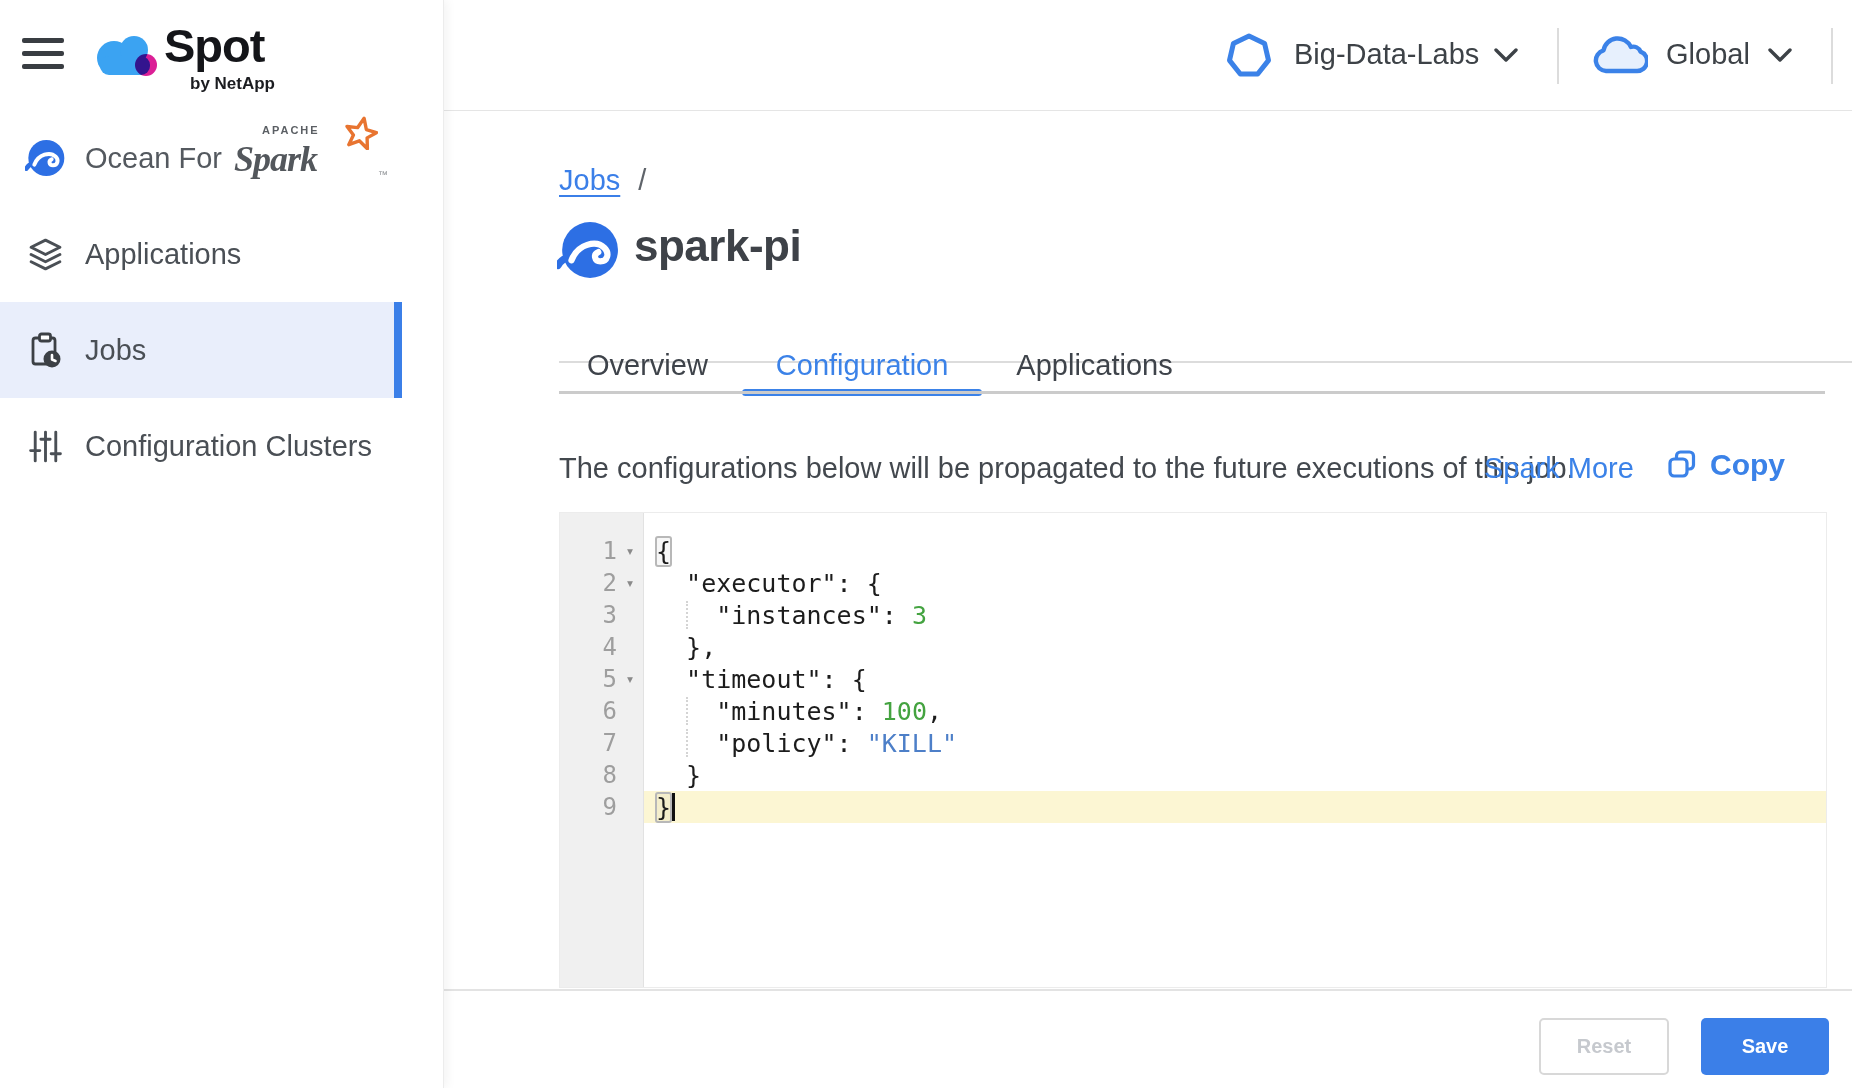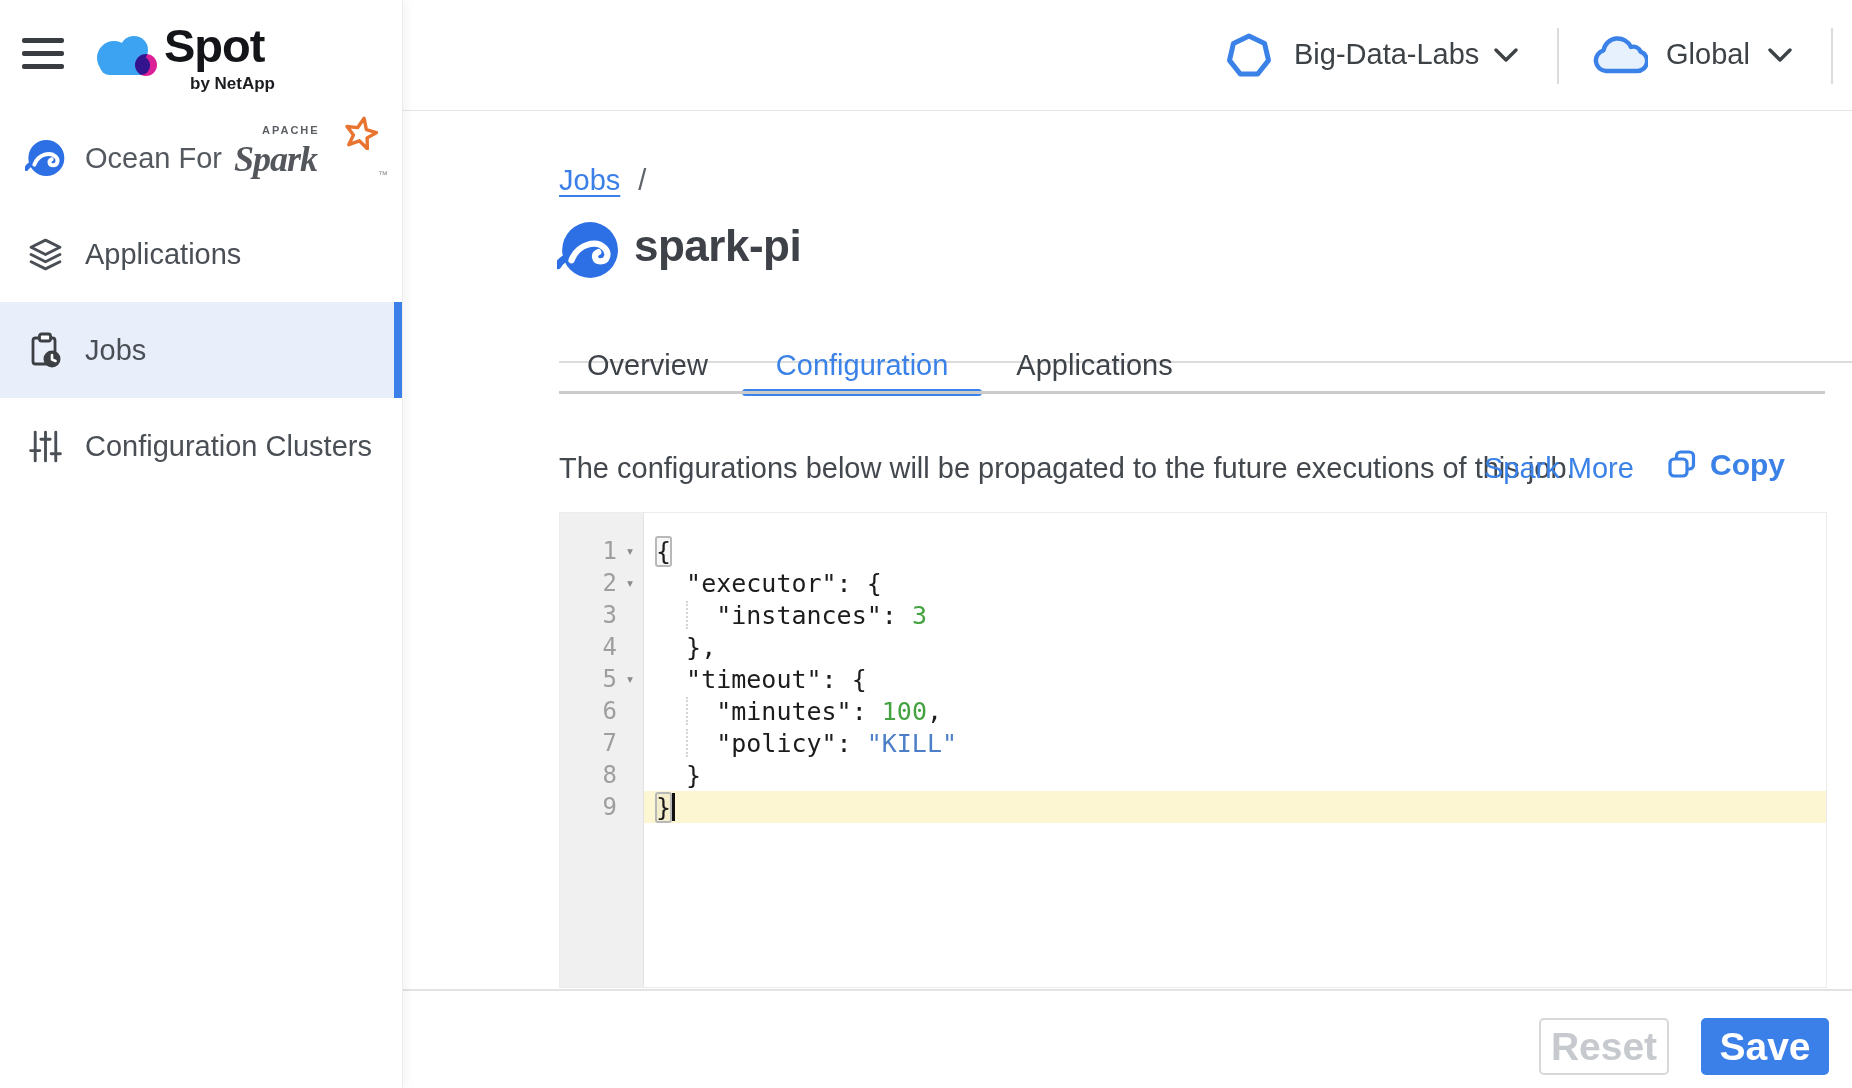--- a/index.html
+++ b/index.html
@@ -1,21 +1,21 @@
 <!DOCTYPE html>
 <html><head>
 <meta charset="utf-8">
 <style>
   html,body{margin:0;padding:0;background:#fff;}
   .app{position:relative;width:1852px;height:1088px;overflow:hidden;background:#fff;
        font-family:"Liberation Sans",sans-serif;color:#43484e;}
 
   
   .sidebar{position:absolute;left:0;top:0;width:402px;height:1088px;background:#fff;
-           border-right:1px solid #ececec;box-shadow:3px 0 10px rgba(0,0,0,.05);z-index:5;}
+           border-right:1px solid #ececec;box-shadow:3px 0 10px rgba(0,0,0,.05);z-index:5;padding-left:41px;}
   .hamburger{position:absolute;left:22px;top:38px;width:42px;height:32px;cursor:pointer;}
   .hamburger span{display:block;width:42px;height:5px;background:#393d42;border-radius:2px;margin-bottom:8px;}
   .logo{position:absolute;left:92px;top:22px;width:220px;height:76px;}
   .logo svg{position:absolute;left:0;top:6px;}
   .brand{position:absolute;left:72px;top:-4px;font-size:47px;font-weight:800;letter-spacing:-1px;color:#141519;}
   .byline{position:absolute;left:98px;top:52px;font-size:17px;font-weight:700;color:#1b1c20;}
   .nav{position:absolute;left:0;top:110px;width:402px;}
   .nav-item{position:relative;height:96px;display:flex;align-items:center;padding-left:25px;
             font-size:29px;color:#4a4f55;cursor:pointer;}
   .nav-item .nicon{width:40px;height:40px;flex:0 0 40px;margin-right:20px;display:flex;align-items:center;justify-content:center;}
@@ -72,21 +72,21 @@
             font-size:25px;color:#1c1c1c;white-space:pre;}
   .code-row.active{background:#fcf6d3;}
   .indent-guide{position:absolute;left:calc(12px + 2ch);top:2px;bottom:2px;border-left:2px dotted #d4d4d4;}
   .seg.num{color:#44a340;}
   .seg.str{color:#4d7fc8;}
   .seg.match{outline:2px solid #b8b8b8;outline-offset:-1px;background:rgba(0,0,0,.03);border-radius:2px;}
   .caret{display:inline-block;width:3px;height:28px;background:#101010;margin-left:1px;vertical-align:middle;}
 
   
   .footer{position:absolute;left:402px;top:989px;right:0;bottom:0;background:#fff;border-top:2px solid #e3e3e3;}
-  .btn{position:absolute;top:27px;height:57px;border-radius:5px;font-size:39px;font-weight:700;
+  .btn{position:absolute;top:27px;height:57px;border-radius:5px;font-size:20px;font-weight:700;
        display:flex;align-items:center;justify-content:center;cursor:pointer;box-sizing:border-box;
        font-family:"Liberation Sans",sans-serif;}
   .btn-reset{left:1137px;width:130px;background:#fff;border:2px solid #d8d8d8;color:#c6c9ce;}
   .btn-save{left:1299px;width:128px;background:#3b7fe8;border:none;color:#fff;}
 </style>
 </head>
 <body>
 
 <div class="app">
 

